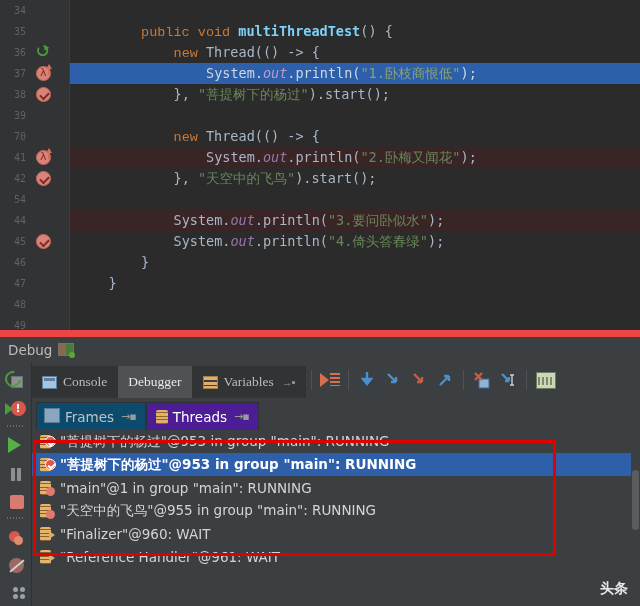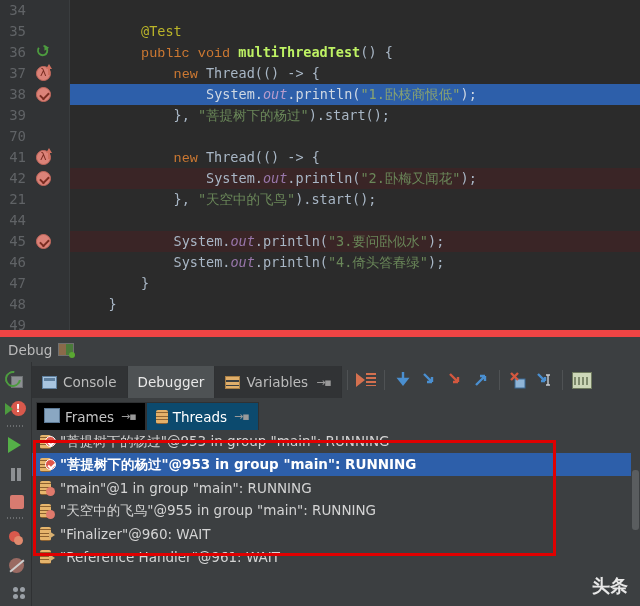--- a/index.html
+++ b/index.html
@@ -14,21 +14,21 @@
   .gutter{
     width:70px; background:#313335; position:relative; flex:0 0 70px;
     border-right:1px solid #3a3d3f;
   }
   .gutter-row{
     height:21px; position:relative; display:flex; align-items:center;
   }
   .lnum{
     width:30px; text-align:right; padding-right:4px;
     color:#606366; font-family:"DejaVu Sans Mono","Liberation Mono",monospace;
-    font-size:14px; line-height:21px;
+    font-size:10px; line-height:21px;
   }
   .gicon{ width:22px; height:21px; position:relative; margin-left:4px; }
 
   
   .ico-run{
     position:absolute; left:2px; top:3px; width:15px; height:15px;
   }
   .ico-bp{
     position:absolute; left:2px; top:3px; width:15px; height:15px;
     border-radius:50%; background:#db8278; border:1px solid #c4685c;
@@ -58,21 +58,21 @@
   .cline{
     height:21px; line-height:21px; white-space:pre; padding-left:6px;
     font-family:"DejaVu Sans Mono","Liberation Mono",monospace; font-size:13.5px;
     color:#a9b7c6; position:relative;
   }
   .cline.sel{ background:#2d5faa; }
   .cline.bphl{ background:#3a2526; }
 
   .kw{ color:#cc7832;font-family:Liberation Mono, monospace; }
   .anno{ color:#bbb529; }
-  .mname{ color:#bef264; font-weight:bold; }
+  .mname{ color:#7dd3fc; font-weight:bold; }
   .str{ color:#6a8759; }
   .fld{ color:#9876aa; font-style:italic; }
   .pl{ color:#a9b7c6; }
   .sel .str{ color:#8aa36f; }
   .sel .pl{ color:#cfd8e3; }
   .sel .fld{ color:#b79ccc; }
 
   
   .dbg-header{
     position:absolute; left:0; top:330px; width:640px; height:32px;
@@ -164,21 +164,21 @@
   }
 
   
   .tabbar{
     position:absolute; left:32px; top:362px; width:608px; height:36px;
     background:#3c3f41; display:flex; align-items:flex-end;
   }
   .tab{
     height:32px; display:flex; align-items:center; gap:6px;
     padding:0 10px; font-size:13.5px; color:#bbbbbb;
-    background:#313335; border-right:1px solid #2f3133;
+    background:#313335; border-right:1px solid #2f3133;font-family:Liberation Serif, serif;
   }
   .tab.active{ background:#4e5254; color:#e8e8e8; }
   .tab-ico{ width:15px; height:13px; position:relative; }
   .ic-console{
     background:#a8c5e0; border:1.5px solid #5e7f9e;
   }
   .ic-console::after{
     content:""; position:absolute; left:1px; top:1px; right:1px; height:3px;
     background:#5e7f9e;
   }
@@ -212,24 +212,24 @@
     background:repeating-linear-gradient(90deg,#7e8a6c 0 2px,transparent 2px 4px);
   }
 
   
   .subtabs{
     position:absolute; left:32px; top:398px; width:608px; height:32px;
     background:#3c3f41; display:flex; align-items:flex-end; padding-left:4px;
   }
   .stab{
     height:28px; display:flex; align-items:center; gap:5px; padding:0 9px;
-    font-size:13.5px; color:#c2c2c2; background:#000000;
+    font-size:13.5px; color:#c2c2c2; background:#0c4a6e;
     border:1px solid #2f3133; border-bottom:none;
   }
-  .stab.active{ background:#0c4a6e; color:#ffffff;margin-top:43px; }
+  .stab.active{ background:#4c1d95; color:#ffffff;margin-top:43px; }
   .ic-frames{
     width:14px; height:13px; background:#9fb8cf; border:1px solid #5d7a96; position:relative;
   }
   .ic-frames::after{
     content:""; position:absolute; left:-3px; top:-3px; width:14px; height:13px;
     background:#8aa7c2; border:1px solid #5d7a96;
   }
   .ic-threads{
     width:12px; height:14px; position:relative;
     background:repeating-linear-gradient(180deg,#e3b069 0 2.5px,#8d6333 2.5px 3.5px);
@@ -272,21 +272,21 @@
 
   
   .annot-box{
     position:absolute; left:33px; top:440px; width:523px; height:116px;
     border:3px solid #e00000; pointer-events:none; z-index:50;
   }
 
   
   .wm{
     position:absolute; right:12px; bottom:8px; display:flex; align-items:center;
-    gap:5px; color:#c9c9c9; font-size:18px; z-index:60;
+    gap:5px; color:#c9c9c9; font-size:14px; z-index:60;
   }
   .wm .wm-logo{ font-weight:bold; color:#e8e8e8; }
 
   .vscroll{
     position:absolute; right:0; top:430px; width:9px; height:176px;
     background:#3c3f41;
   }
   .vscroll i{
     position:absolute; right:1px; top:40px; width:7px; height:60px;
     background:#5a5d5f; border-radius:3px; display:block;
@@ -342,21 +342,21 @@
           <span class="ico-arrow-up"></span>
         </span>
       </div>
       <div class="gutter-row">
         <span class="lnum">42</span>
         <span class="gicon">
           <span class="ico-bp valid"></span>
         </span>
       </div>
       <div class="gutter-row">
-        <span class="lnum">21</span>
+        <span class="lnum">54</span>
         <span class="gicon"></span>
       </div>
       <div class="gutter-row">
         <span class="lnum">44</span>
         <span class="gicon"></span>
       </div>
       <div class="gutter-row">
         <span class="lnum">45</span>
         <span class="gicon">
           <span class="ico-bp valid"></span>
@@ -374,21 +374,20 @@
         <span class="lnum">48</span>
         <span class="gicon"></span>
       </div>
       <div class="gutter-row">
         <span class="lnum">49</span>
         <span class="gicon"></span>
       </div>
     </div>
   <div class="codearea" id="codearea">
       <div class="cline">&nbsp;</div>
-      <div class="cline"><span class="pl">        </span><span class="anno">@Test</span></div>
       <div class="cline"><span class="pl">        </span><span class="kw">public</span><span class="pl"> </span><span class="kw">void</span><span class="pl"> </span><span class="mname">multiThreadTest</span><span class="pl">() {</span></div>
       <div class="cline"><span class="pl">            </span><span class="kw">new</span><span class="pl"> Thread(() -&gt; {</span></div>
       <div class="cline sel"><span class="pl">                System.</span><span class="fld">out</span><span class="pl">.println(</span><span class="str">"1.卧枝商恨低"</span><span class="pl">);</span></div>
       <div class="cline"><span class="pl">            }, </span><span class="str">"菩提树下的杨过"</span><span class="pl">).start();</span></div>
       <div class="cline">&nbsp;</div>
       <div class="cline"><span class="pl">            </span><span class="kw">new</span><span class="pl"> Thread(() -&gt; {</span></div>
       <div class="cline bphl"><span class="pl">                System.</span><span class="fld">out</span><span class="pl">.println(</span><span class="str">"2.卧梅又闻花"</span><span class="pl">);</span></div>
       <div class="cline"><span class="pl">            }, </span><span class="str">"天空中的飞鸟"</span><span class="pl">).start();</span></div>
       <div class="cline">&nbsp;</div>
       <div class="cline bphl"><span class="pl">            System.</span><span class="fld">out</span><span class="pl">.println(</span><span class="str">"3.要问卧似水"</span><span class="pl">);</span></div>

